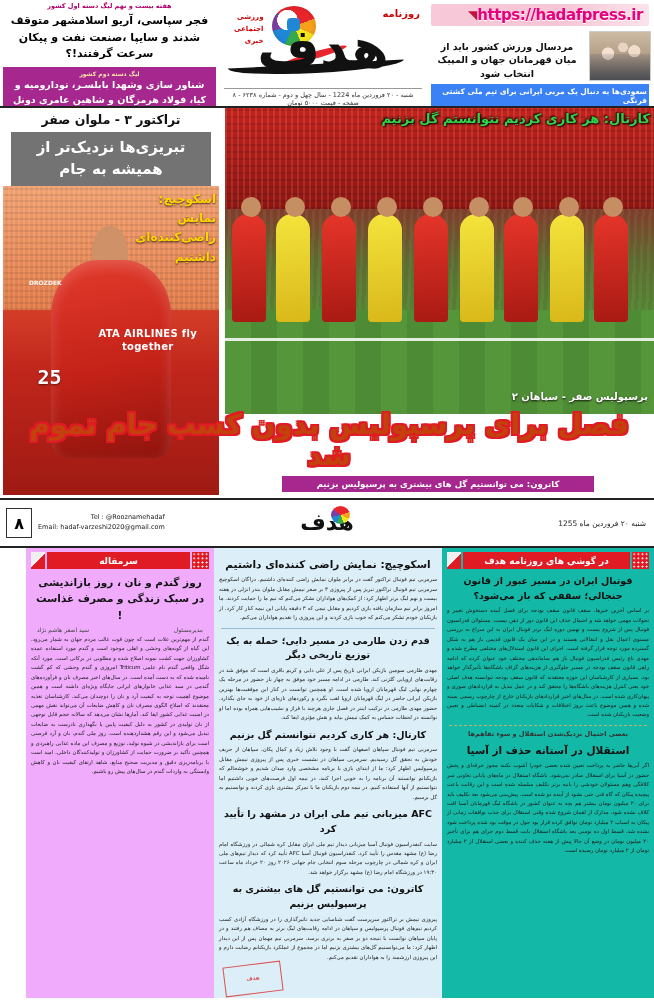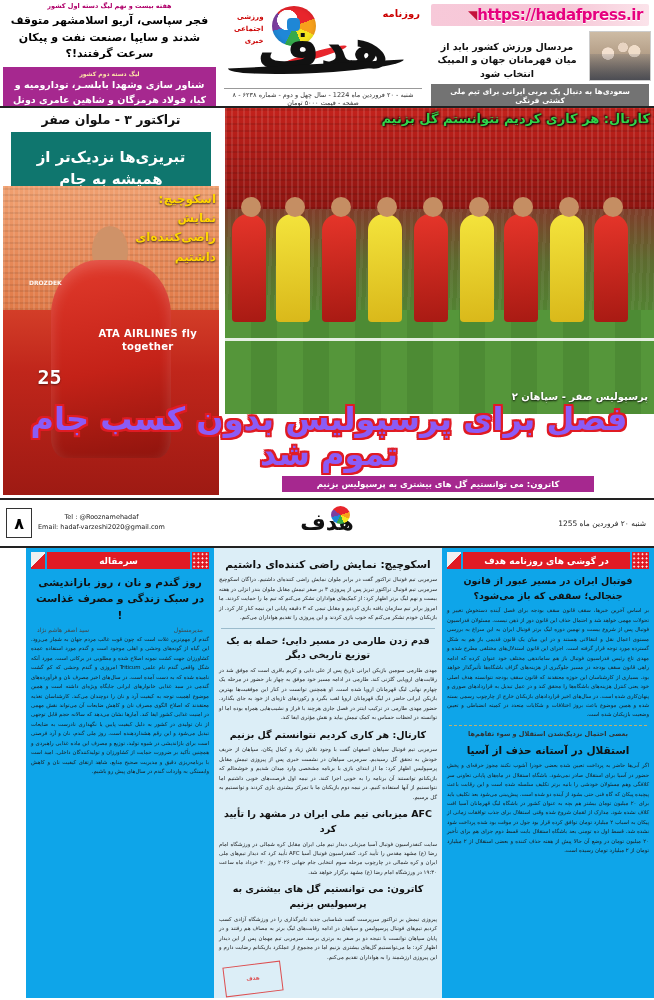--- a/index.html
+++ b/index.html
@@ -41,22 +41,22 @@
   }
   .promo-photo::after {
     content:""; position:absolute; left:0; right:0; bottom:0; height:55%;
     background: linear-gradient(180deg, rgba(60,70,90,.15), rgba(40,50,70,.65));
   }
   .promo-text {
     flex: 1; font-size: 9.5px; font-weight: bold; line-height: 1.45;
     color: #111; text-align: center; padding-top: 2px;
   }
   .promo-strip {
-    margin: 3px 2px 0 2px; background: #737373; color: #fff;
-    font-size: 7.5px; font-weight: bold; text-align: center; padding: 3px 10px;
+    margin: 3px 2px 0 2px; background: #3b82f6; color: #fff;
+    font-size: 7.5px; font-weight: bold; padding: 3px 2px;
     letter-spacing: -0.2px;
   }
 
   
   .mh-center { width: 206px; position: relative; text-align: center; padding-top: 2px; }
   .logo-wrap { position: relative; height: 86px; }
   .logo-kw { position: absolute; right: 6px; top: 6px; font-size: 10px; color: #c00; font-weight: bold; }
   .logo-tags { position: absolute; left: 14px; top: 10px; font-size: 7px; color: #c00; font-weight: bold; line-height: 1.7; text-align: right;}
   .logo-ball {
     position: absolute; left: 52px; top: 4px; width: 44px; height: 40px;
@@ -106,22 +106,22 @@
 
   
   .hero { position: relative; width: 654px; height: 390px; background: #fff; }
 
   .hero-left { position: absolute; left: 0; top: 0; width: 222px; height: 390px; }
   .hl-title {
     font-size: 12.5px; font-weight: bold; text-align: center; color: #111;
     padding: 4px 0 5px 0;
   }
   .hl-redbar {
-    background: #0f766e; color: #fff; font-size: 15px; font-weight: bold;
-    text-align: center; line-height: 1.45; padding: 15px 4px 7px 4px; margin: 0 11px;
+    background: #737373; color: #fff; font-size: 15px; font-weight: bold;
+    text-align: center; line-height: 1.45; padding: 5px 4px 7px 4px; margin: 0 11px;
   }
   .hl-photo {
     position: absolute; left: 3px; right: 3px; top: 78px; bottom: 3px;
     background:
       radial-gradient(circle at 50% 16%, #f4c9a5 0 7%, transparent 8%),
       linear-gradient(180deg,#f4a97e 0%, #ef8f5e 16%, #d9452c 34%, #c0261b 60%, #9e1a13 100%);
     overflow: hidden;
   }
   .hl-photo .crowd {
     position:absolute; left:0; right:0; top:0; height:40%;
@@ -194,21 +194,21 @@
     font-size: 10px; font-weight: bold; color: #fff;
     text-shadow: 0 1px 2px rgba(0,0,0,.85);
   }
   .hr-sub {
     position: absolute; left: 60px; right: 60px; bottom: 6px;
     background: #a6288f; color: #fff; font-size: 8.5px; font-weight: bold;
     text-align: center; padding: 3px 4px; letter-spacing: -0.2px;
   }
   .hero-headline {
     position: absolute; left: 4px; right: 0; bottom: 26px;
-    font-size: 32px; font-weight: bold; color: #8b5cf6; text-align: center;
+    font-size: 28px; font-weight: bold; color: #c2410c; text-align: center;
     letter-spacing: -1px; line-height: 1.1;
     text-shadow:
       2px 0 0 #e01b24, -2px 0 0 #e01b24, 0 2px 0 #e01b24, 0 -2px 0 #e01b24,
       2px 2px 0 #e01b24, -2px -2px 0 #e01b24, 2px -2px 0 #e01b24, -2px 2px 0 #e01b24;
     z-index: 5;
   }
 
   
   .strip2 {
     position: relative; width: 654px; height: 48px; background: #fff;
@@ -216,33 +216,33 @@
   }
   .s2-left { width: 210px; padding-right: 8px; font-size: 7.5px; color: #222; text-align: right; }
   .s2-mid { flex: 1; text-align: center; position: relative; height: 46px; }
   .s2-logo { font-size: 22px; font-weight: bold; color: #111; letter-spacing: -2px; line-height: 1; padding-top: 12px;}
   .s2-ball {
     position:absolute; left: 50%; margin-left: 4px; top: 6px; width: 19px; height: 18px; border-radius:50%;
     background: conic-gradient(from 20deg, #e8252c 0 14%, #f7a01b 14% 26%, #f5e61e 26% 38%,
                  #35a94b 38% 52%, #1f87d6 52% 66%, #7b3fa0 66% 80%, #e8252c 80% 100%);
   }
   .s2-right { width: 210px; padding-left: 6px; display: flex; align-items: center; justify-content: flex-end; gap: 6px;}
-  .s2-contact { font-size: 6.5px; color: #222; direction: ltr; text-align: center; line-height: 1.5; }
+  .s2-contact { font-size: 6.5px; color: #222; direction: ltr; text-align: right; line-height: 1.5; }
   .s2-page {
     width: 26px; height: 30px; border: 1px solid #333; display: flex;
     align-items: center; justify-content: center; font-size: 16px; font-weight: bold;
   }
 
   
   .cols { display: flex; width: 654px; height: 452px; border-top: 2px solid #222; }
 
   .col { position: relative; padding: 4px 5px 0 5px; }
-  .col-left  { width: 212px; background: #0ea5e9; }
+  .col-left  { width: 212px; background: #14b8a6; }
   .col-mid   { width: 228px; background: #dceef7; }
-  .col-right { width: 188px; background: #0ea5e9; }
+  .col-right { width: 188px; background: #f0abfc; }
 
   .sect-head {
     position: relative; display: flex; align-items: center; height: 17px;
     margin-bottom: 5px;
   }
   .sect-band { flex:1; background:#e01b24; color:#fff; font-size:9px; font-weight:bold;
                display:flex; align-items:center; justify-content:center; height:17px; }
   .sect-dots {
     width: 17px; height: 17px; background:#e01b24;
     background-image: radial-gradient(#fff 28%, transparent 29%);

